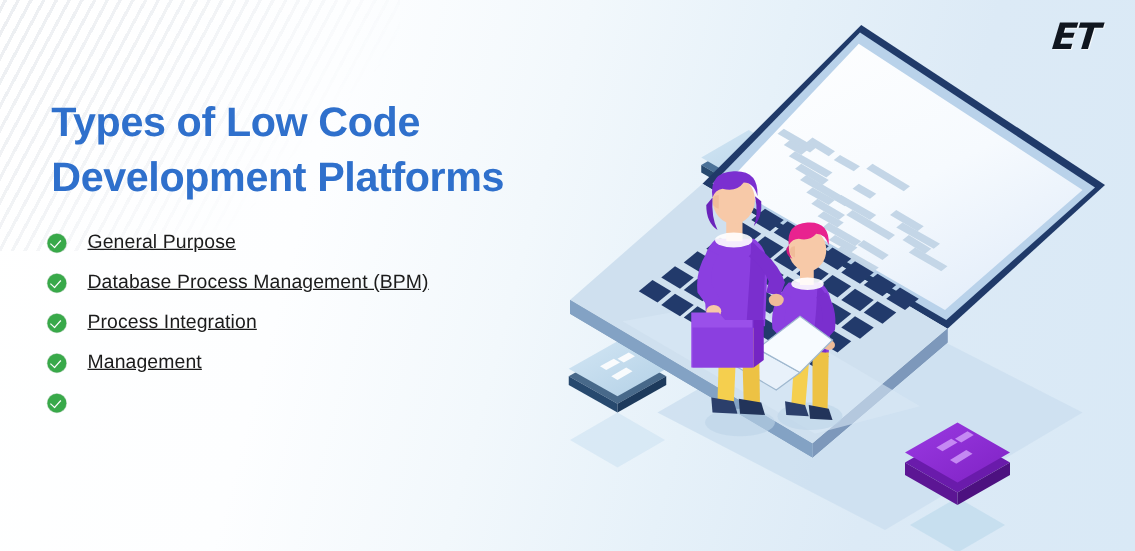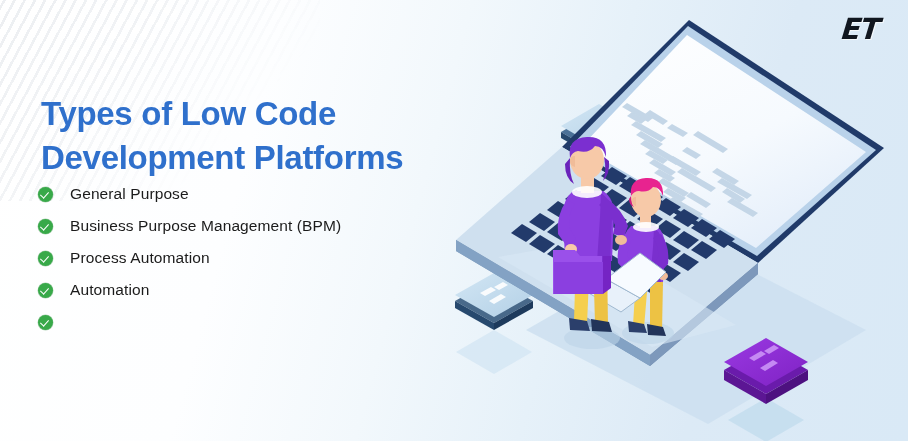--- a/index.html
+++ b/index.html
@@ -51,21 +51,21 @@
     font-family:"DejaVu Sans", sans-serif;
     font-weight:700; font-style:italic;
     font-size:29px; letter-spacing:-1px;
     color:#10161f;
     transform:skewX(-6deg);
     text-shadow:1px 1px 0 rgba(255,255,255,0.7);
   }
 
   
   .headline {
-    position:absolute; left:41px; top:92px;
+    position:absolute; left:41px; top:76px;
     font-size:33px; font-weight:700;
     line-height:1.33;
     color:#2f70cc;
     letter-spacing:-0.3px;
     white-space:pre-line;
   }
 
   
   .feature-list {
     position:absolute; left:38px; top:178px;
@@ -91,20 +91,21 @@
     width:4px; height:7px;
     border:solid #ffffff;
     border-width:0 1.9px 1.9px 0;
     transform:rotate(42deg);
   }
   .feature-label {
     font-size:15.5px;
     color:#1b1b1b;
     font-weight:400;
     letter-spacing:0.1px;
+    text-decoration:underline;
   }
 
   
   .illustration {
     position:absolute; left:436px; top:0;
     width:472px; height:441px;
   }
   .illustration svg { display:block; }
 </style>
 </head>
@@ -119,29 +120,29 @@
   <h1 class="headline">Types of Low Code
 Development Platforms</h1>
 
   <ul class="feature-list">
     <li class="feature-item">
       <span class="check-icon"></span>
       <span class="feature-label">General Purpose</span>
     </li>
     <li class="feature-item">
       <span class="check-icon"></span>
-      <span class="feature-label">Business Purpose Management (BPM)</span>
-    </li>
-    <li class="feature-item">
-      <span class="check-icon"></span>
-      <span class="feature-label">Process Automation</span>
-    </li>
-    <li class="feature-item">
-      <span class="check-icon"></span>
-      <span class="feature-label">Automation</span>
+      <span class="feature-label">Database Process Management (BPM)</span>
+    </li>
+    <li class="feature-item">
+      <span class="check-icon"></span>
+      <span class="feature-label">Process Integration</span>
+    </li>
+    <li class="feature-item">
+      <span class="check-icon"></span>
+      <span class="feature-label">Management</span>
     </li>
     <li class="feature-item">
       <span class="check-icon"></span>
     </li>
   </ul>
 
   <div class="illustration">
   <svg width="472" height="441" viewBox="0 0 472 441" xmlns="http://www.w3.org/2000/svg">
     <defs>
       <linearGradient id="screenGrad" x1="0" y1="0" x2="0.7" y2="1">

